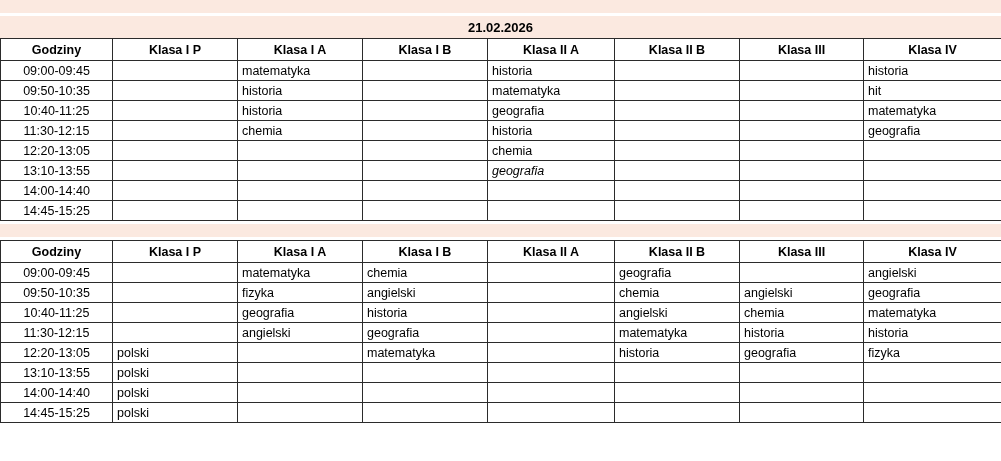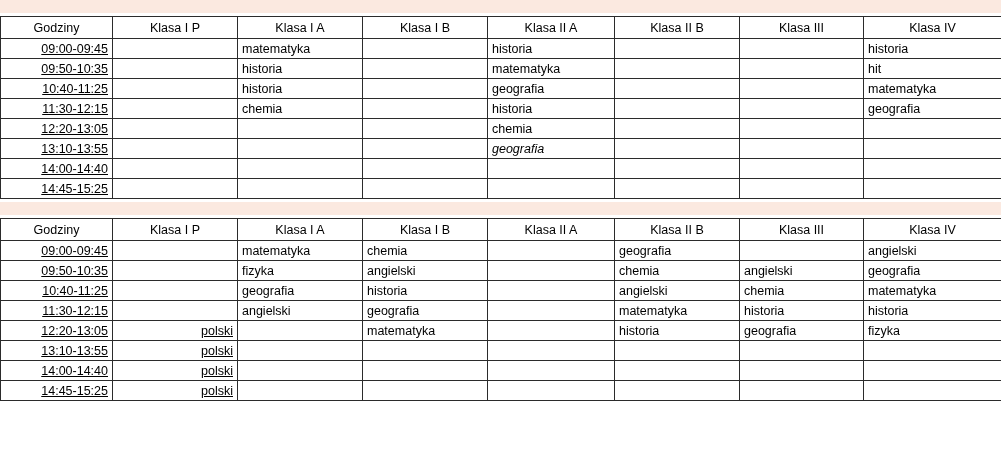--- a/index.html
+++ b/index.html
@@ -41,34 +41,32 @@
     border: 1px solid #2b2b2b;
     height: 20px;
     box-sizing: border-box;
     padding: 0 4px;
     font-size: 12.5px;
     vertical-align: middle;
     overflow: hidden;
     white-space: nowrap;
   }
   table.schedule th {
-    font-weight: normal;
+    font-weight: bold;
     text-align: center;
     height: 22px;
   }
   td.hours {
-    text-align: right;
-    text-decoration: underline;
+    text-align: center;
   }
   td.lesson {
     text-align: left;
   }
   td.lesson.center {
-    text-align: right;
-    text-decoration: underline;
+    text-align: left;
   }
   td.lesson.italic {
     font-style: italic;
   }
   .spacer {
     height: 13px;
     background: #fbe9e0;
     width: 1001px;
   }
   .gap {
@@ -86,20 +84,21 @@
   col.c-7      { width: 138px; }
 </style>
 </head>
 <body>
 
 <div class="page">
   <div class="spacer"></div>
   <div class="gap"></div>
   <div id="days-container">
       <div class="day-block">
+        <div class="date-banner">21.02.2026</div>
         <table class="schedule">
           <colgroup>
             <col class="c-hours">
             <col class="c-1">
             <col class="c-2">
             <col class="c-3">
             <col class="c-4">
             <col class="c-5">
             <col class="c-6">
             <col class="c-7">

